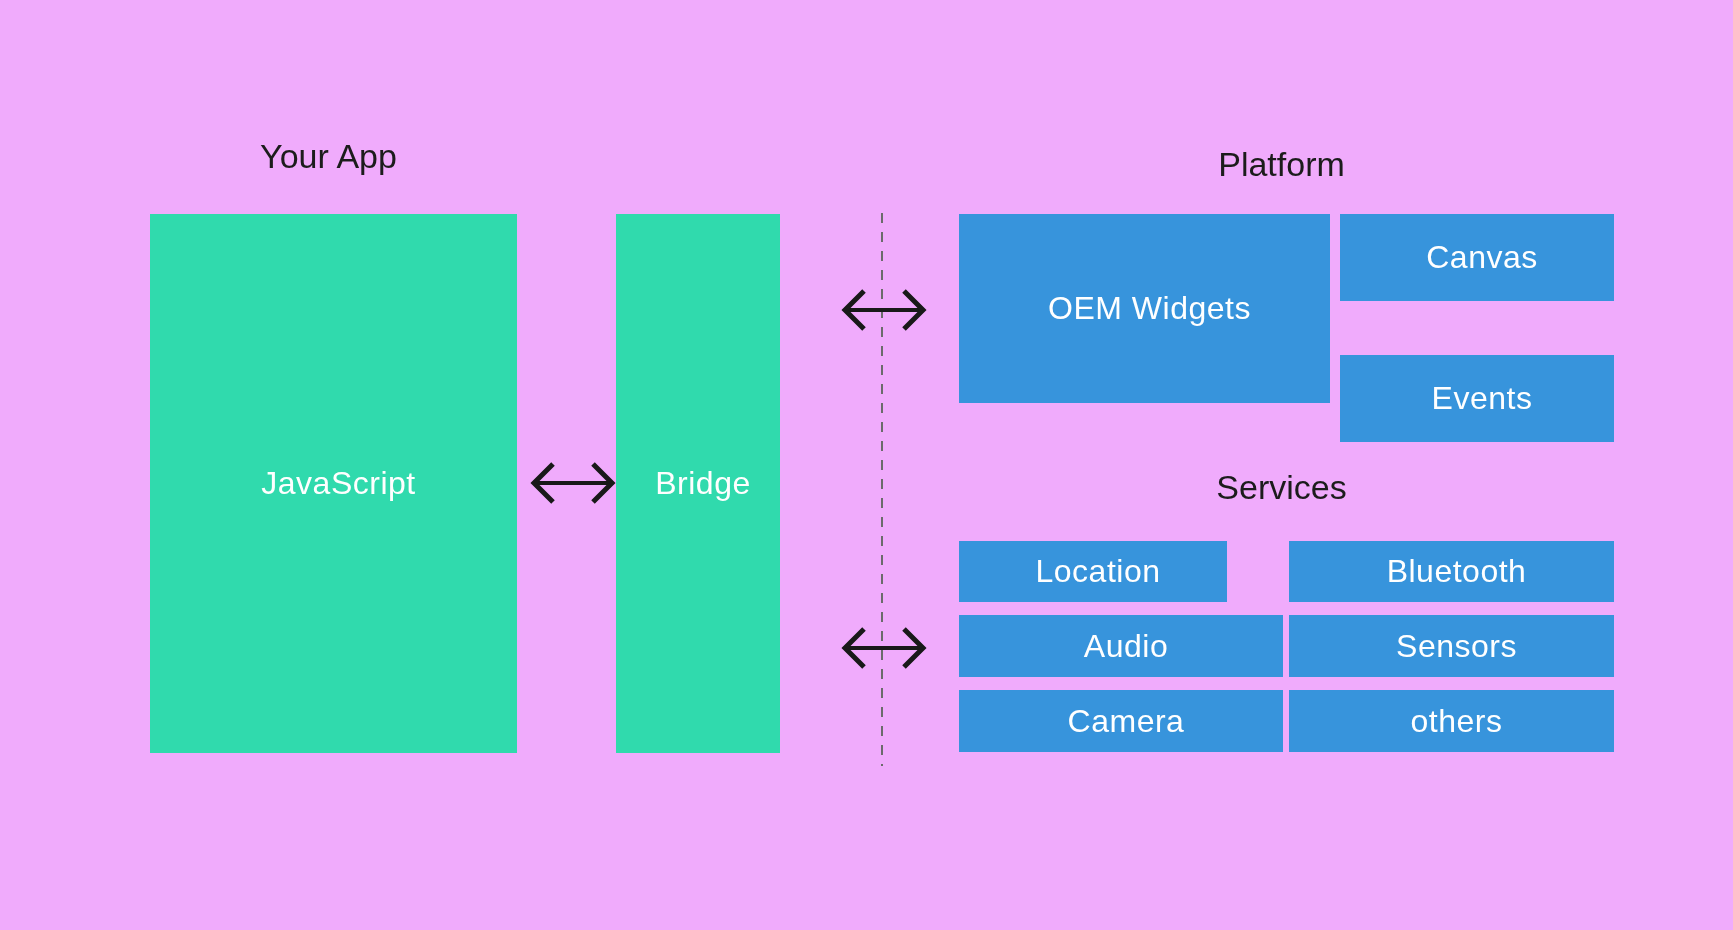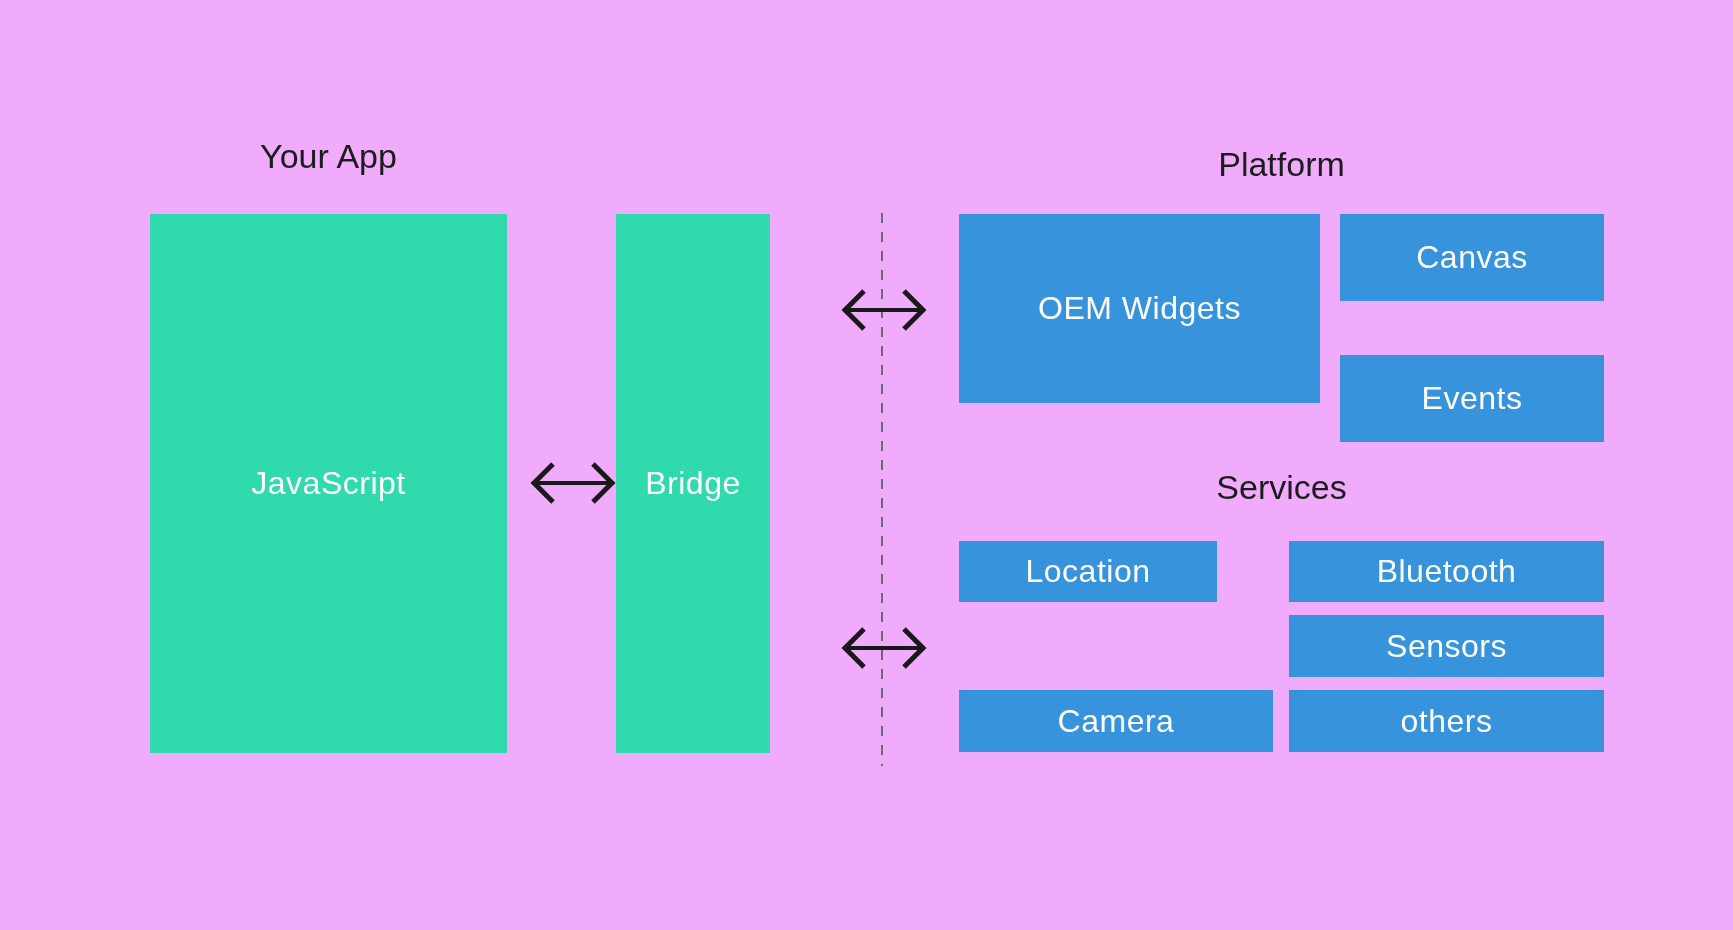--- a/index.html
+++ b/index.html
@@ -25,20 +25,21 @@
   }
   .node {
     position: absolute;
     display: flex;
     align-items: center;
     justify-content: center;
     color: #ffffff;
     font-size: 32px;
     font-weight: 400;
     letter-spacing: 0.5px;
+    padding-left: 10px;
   }
   .node.teal { background: #30DAAD; }
   .node.blue { background: #3794DC; }
   .arrow-svg { position: absolute; display: block; }
   .divider-svg { position: absolute; display: block; }
 </style>
 </head>
 <body>
 
 <div id="canvas">
@@ -92,20 +93,23 @@
   </div>
 
   <div class="node blue" style="left:959px; top:541px; width:258px; height:61px;">
     <span>Location</span>
   </div>
 
   <div class="node blue" style="left:1289px; top:541px; width:315px; height:61px;">
     <span>Bluetooth</span>
   </div>
 
+  <div class="node blue" style="left:959px; top:615px; width:314px; height:62px;">
+    <span>Audio</span>
+  </div>
 
   <div class="node blue" style="left:1289px; top:615px; width:315px; height:62px;">
     <span>Sensors</span>
   </div>
 
   <div class="node blue" style="left:959px; top:690px; width:314px; height:62px;">
     <span>Camera</span>
   </div>
 
   <div class="node blue" style="left:1289px; top:690px; width:315px; height:62px;">

